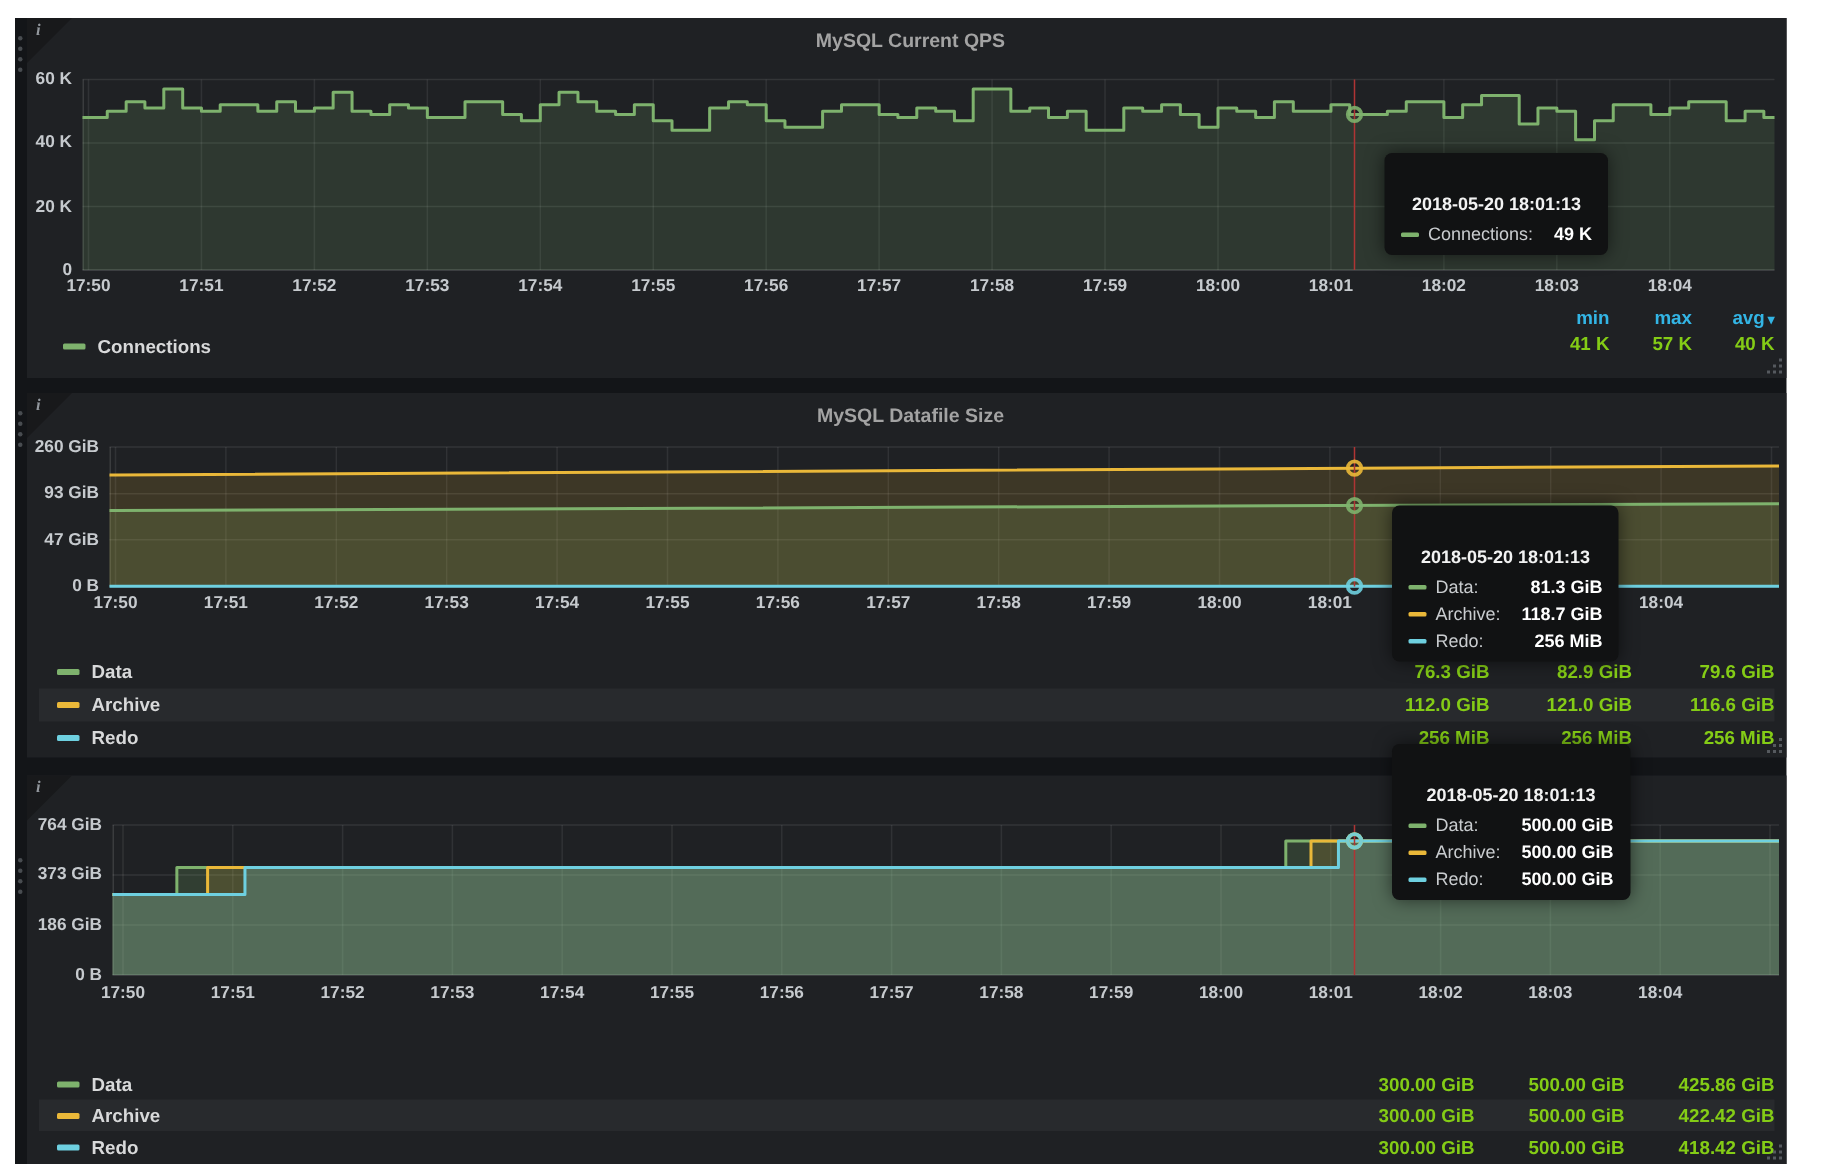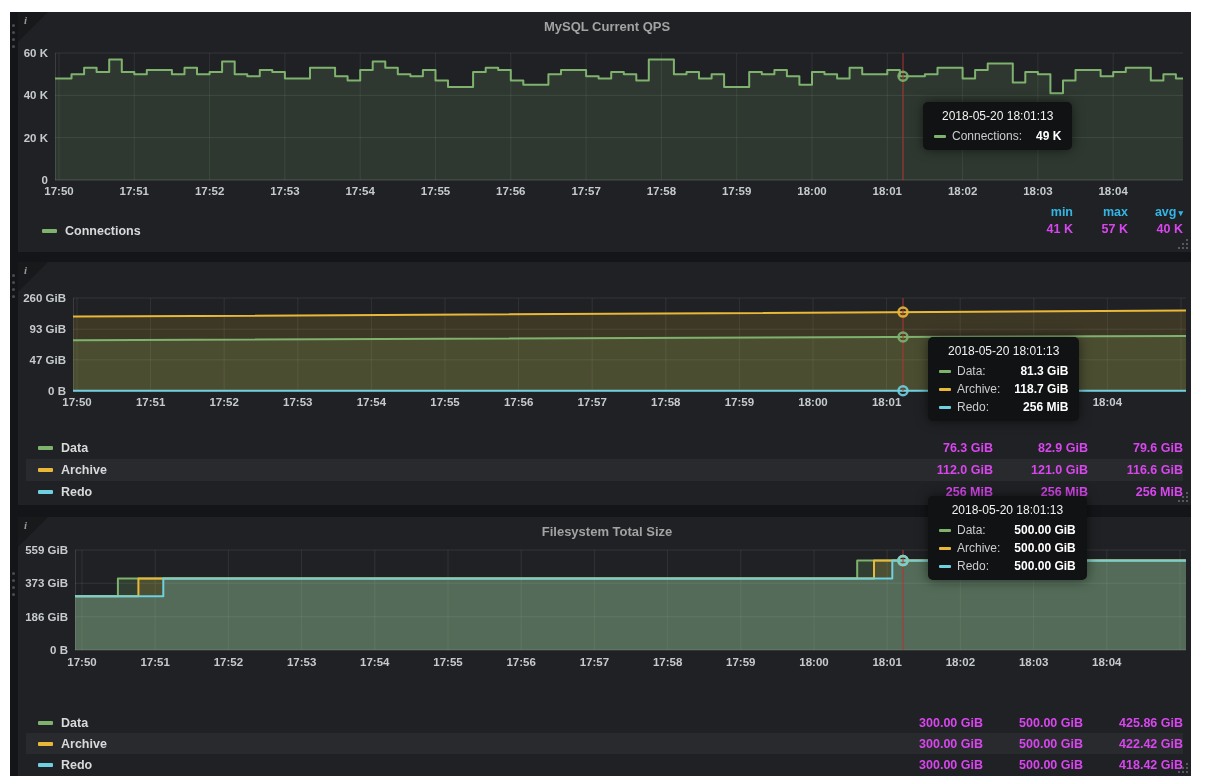--- a/index.html
+++ b/index.html
@@ -19,21 +19,21 @@
   .panel-title { position:absolute; top:7px; left:5px; right:0; text-align:center;
     color:#a3a3a3; font-size:13px; font-weight:700; z-index:2; cursor:pointer; }
 
   svg.plot { position:absolute; overflow:visible; }
 
   .ytick { position:absolute; left:0; text-align:right; color:#c6cace;
     font-size:11.5px; font-weight:600; height:16px; line-height:16px; }
   .xtick { position:absolute; width:50px; text-align:center; color:#c6cace;
     font-size:11.5px; font-weight:600; height:14px; line-height:14px; }
 
-  .stat-cell { display:inline-block; text-align:right; color:#d946ef;
+  .stat-cell { display:inline-block; text-align:right; color:#84cc16;
     font-size:12.5px; font-weight:600; }
   .hdr .stat-cell { color:#33b5e5; cursor:pointer; }
   .c55 { width:55px; } .c95 { width:95px; } .c100 { width:100px; }
   .caret { font-size:9px; color:#33b5e5; margin-left:2px; }
 
   .stats-p1 { position:absolute; right:8px; display:flex; }
   .legend-inline { position:absolute; left:24px; display:flex; align-items:center;
     height:18px; cursor:pointer; }
   .dash { display:inline-block; width:15px; height:4px; border-radius:1px;
     margin-right:8px; }
@@ -41,22 +41,22 @@
 
   .lg-header { position:absolute; left:8px; right:8px; text-align:right; height:18px; }
   .lg-row { position:absolute; left:8px; right:8px; display:flex; align-items:center;
     padding-left:12px; }
   .lg-row.alt { background:rgba(255,255,255,0.045); }
   .lg-row .series { display:flex; align-items:center; flex:1 1 auto; cursor:pointer; }
   .rowh22 { height:22px; } .rowh21 { height:21px; }
 
   .gtooltip { position:absolute; z-index:20; background:#111213; border-radius:5px;
     padding:7px 11px; box-shadow:0 0 12px rgba(0,0,0,0.55); font-size:12px; }
-  .tt-time { text-align:center; color:#f2f2f2; font-weight:400; margin-bottom:6px;
-    white-space:nowrap; }
+  .tt-time { text-align:center; color:#f2f2f2; font-weight:700; margin-bottom:6px;
+    white-space:nowrap;margin-top:20px; }
   .tt-row { display:flex; align-items:center; margin-top:4px; white-space:nowrap; }
   .tt-dash { display:inline-block; width:12px; height:3px; border-radius:1px;
     margin-right:6px; }
   .tt-label { color:#c9cccf; margin-right:auto; }
   .tt-val { color:#ffffff; font-weight:700; margin-left:14px; }
 
   .drag-dots { position:absolute; left:2px; width:4px; height:28px; cursor:grab; }
   .drag-dots i { display:block; width:3px; height:3px; border-radius:50%;
     background:#484c50; box-shadow:0 7px 0 #484c50, 0 14px 0 #484c50, 0 21px 0 #484c50; }
   .resize-handle { position:absolute; right:3px; bottom:3px; width:10px; height:10px;
@@ -146,20 +146,21 @@
       <div class="xtick" style="left: 769px; top: 172px;">18:00</div>
       <div class="xtick" style="left: 844.3px; top: 172px;">18:01</div>
       <div class="xtick" style="left: 919.6px; top: 172px;">18:02</div>
       <div class="xtick" style="left: 994.9px; top: 172px;">18:03</div>
       <div class="xtick" style="left: 1070.2px; top: 172px;">18:04</div>
     </div>
 
   <div class="panel" id="panel1">
     <div class="corner-flag"></div>
     <span class="info-i">i</span>
+    <div class="panel-title">MySQL Datafile Size</div>
     <svg class="plot" id="plot1" width="1113" height="93" style="left: 55px; top: 36px;">
         <line x1="4" y1="0" x2="4" y2="93" stroke="rgba(255,255,255,0.08)" stroke-width="1"></line>
         <line x1="77.6" y1="0" x2="77.6" y2="93" stroke="rgba(255,255,255,0.08)" stroke-width="1"></line>
         <line x1="151.2" y1="0" x2="151.2" y2="93" stroke="rgba(255,255,255,0.08)" stroke-width="1"></line>
         <line x1="224.79999999999998" y1="0" x2="224.79999999999998" y2="93" stroke="rgba(255,255,255,0.08)" stroke-width="1"></line>
         <line x1="298.4" y1="0" x2="298.4" y2="93" stroke="rgba(255,255,255,0.08)" stroke-width="1"></line>
         <line x1="372" y1="0" x2="372" y2="93" stroke="rgba(255,255,255,0.08)" stroke-width="1"></line>
         <line x1="445.59999999999997" y1="0" x2="445.59999999999997" y2="93" stroke="rgba(255,255,255,0.08)" stroke-width="1"></line>
         <line x1="519.1999999999999" y1="0" x2="519.1999999999999" y2="93" stroke="rgba(255,255,255,0.08)" stroke-width="1"></line>
         <line x1="592.8" y1="0" x2="592.8" y2="93" stroke="rgba(255,255,255,0.08)" stroke-width="1"></line>
@@ -234,21 +235,20 @@
       <div class="xtick" style="left: 770px; top: 133px;">18:00</div>
       <div class="xtick" style="left: 843.6px; top: 133px;">18:01</div>
       <div class="xtick" style="left: 917.2px; top: 133px;">18:02</div>
       <div class="xtick" style="left: 990.8px; top: 133px;">18:03</div>
       <div class="xtick" style="left: 1064.4px; top: 133px;">18:04</div>
     </div>
 
   <div class="panel" id="panel2">
     <div class="corner-flag"></div>
     <span class="info-i">i</span>
-    <div class="panel-title">Filesystem Total Size</div>
     <svg class="plot" id="plot2" width="1111" height="100" style="left: 57px; top: 33px;">
         <line x1="7" y1="0" x2="7" y2="100" stroke="rgba(255,255,255,0.08)" stroke-width="1"></line>
         <line x1="80.2" y1="0" x2="80.2" y2="100" stroke="rgba(255,255,255,0.08)" stroke-width="1"></line>
         <line x1="153.4" y1="0" x2="153.4" y2="100" stroke="rgba(255,255,255,0.08)" stroke-width="1"></line>
         <line x1="226.60000000000002" y1="0" x2="226.60000000000002" y2="100" stroke="rgba(255,255,255,0.08)" stroke-width="1"></line>
         <line x1="299.8" y1="0" x2="299.8" y2="100" stroke="rgba(255,255,255,0.08)" stroke-width="1"></line>
         <line x1="373" y1="0" x2="373" y2="100" stroke="rgba(255,255,255,0.08)" stroke-width="1"></line>
         <line x1="446.20000000000005" y1="0" x2="446.20000000000005" y2="100" stroke="rgba(255,255,255,0.08)" stroke-width="1"></line>
         <line x1="519.4" y1="0" x2="519.4" y2="100" stroke="rgba(255,255,255,0.08)" stroke-width="1"></line>
         <line x1="592.6" y1="0" x2="592.6" y2="100" stroke="rgba(255,255,255,0.08)" stroke-width="1"></line>
@@ -299,21 +299,21 @@
         <i class="dash" style="background: rgb(110, 208, 224);"></i>
         <span class="lg-label">Redo</span>
       </span>
       <span class="stat-cell c100">300.00 GiB</span>
       <span class="stat-cell c100">500.00 GiB</span>
       <span class="stat-cell c100">418.42 GiB</span>
     </div>
     <div class="resize-handle">
         <i></i>
       </div>
-  <div class="ytick" style="top: 25px; width: 50px;">559 GiB</div>
+  <div class="ytick" style="top: 25px; width: 50px;">764 GiB</div>
       <div class="ytick" style="top: 58.2737px; width: 50px;">373 GiB</div>
       <div class="ytick" style="top: 91.7263px; width: 50px;">186 GiB</div>
       <div class="ytick" style="top: 125px; width: 50px;">0 B</div>
       <div class="xtick" style="left: 39px; top: 138px;">17:50</div>
       <div class="xtick" style="left: 112.2px; top: 138px;">17:51</div>
       <div class="xtick" style="left: 185.4px; top: 138px;">17:52</div>
       <div class="xtick" style="left: 258.6px; top: 138px;">17:53</div>
       <div class="xtick" style="left: 331.8px; top: 138px;">17:54</div>
       <div class="xtick" style="left: 405px; top: 138px;">17:55</div>
       <div class="xtick" style="left: 478.2px; top: 138px;">17:56</div>

